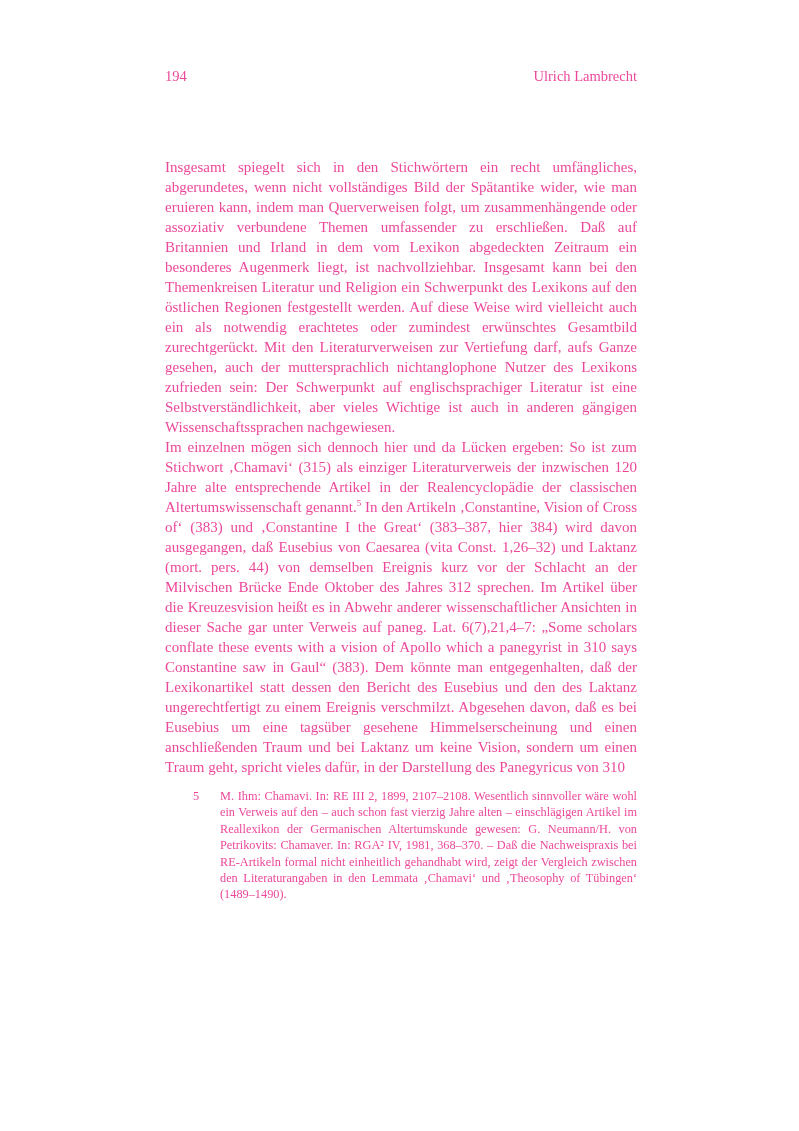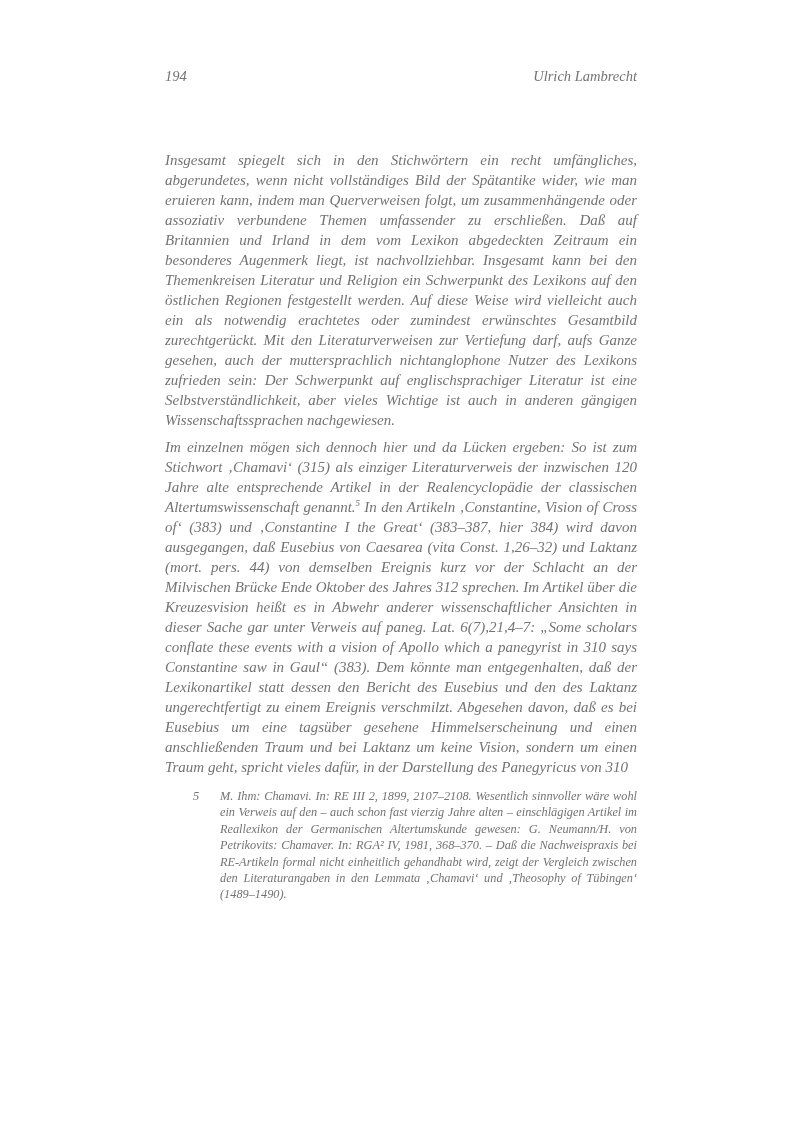--- a/index.html
+++ b/index.html
@@ -3,54 +3,53 @@
 <meta charset="utf-8">
 <style>
   * { margin: 0; padding: 0; box-sizing: border-box; }
   html, body { background: #ffffff; }
   .page {
     position: relative;
     width: 799px;
     height: 1131px;
     background: #ffffff;
     font-family: "Liberation Serif", serif;
-    color: #737373;
+    color: #ec4899;
     overflow: hidden;
-    font-style: italic;
   }
   .running-head {
     position: absolute;
     top: 67px;
     left: 165px;
     width: 472px;
     font-size: 14.5px;
     line-height: 18px;
   }
   .page-num {
     position: absolute;
     left: 0;
     top: 0;
   }
   .author {
     display: block;
     text-align: right;
   }
   .body-text {
     position: absolute;
-    top: 150px;
+    top: 157px;
     left: 165px;
     width: 472px;
     font-size: 15px;
     line-height: 20px;
     text-align: justify;
     hyphens: auto;
     -webkit-hyphens: auto;
   }
   .body-text p + p {
-    margin-top: 7px;
+    margin-top: 0;
   }
   .body-text sup {
     font-size: 0.6em;
     line-height: 0;
     vertical-align: super;
   }
   .footnotes {
     position: absolute;
     top: 788px;
     left: 165px;

